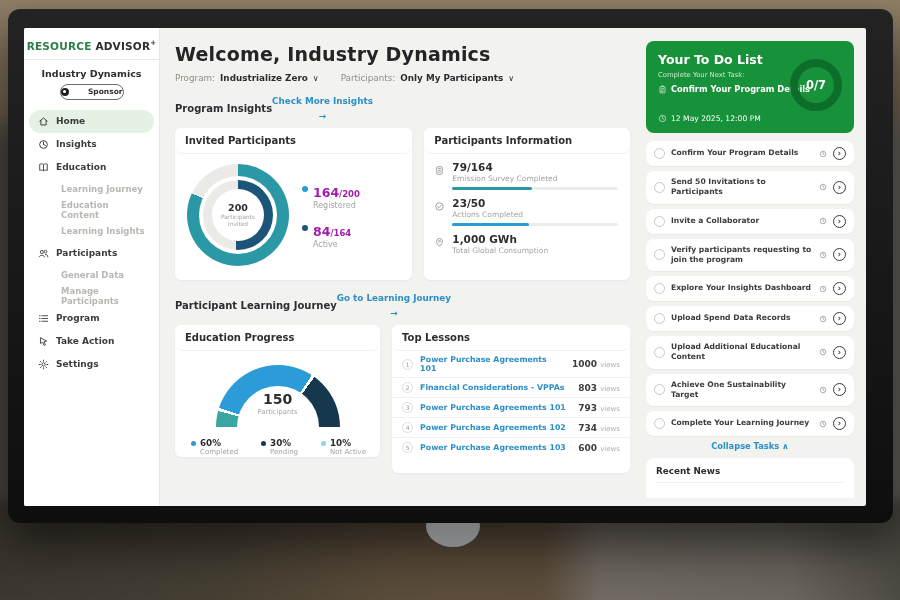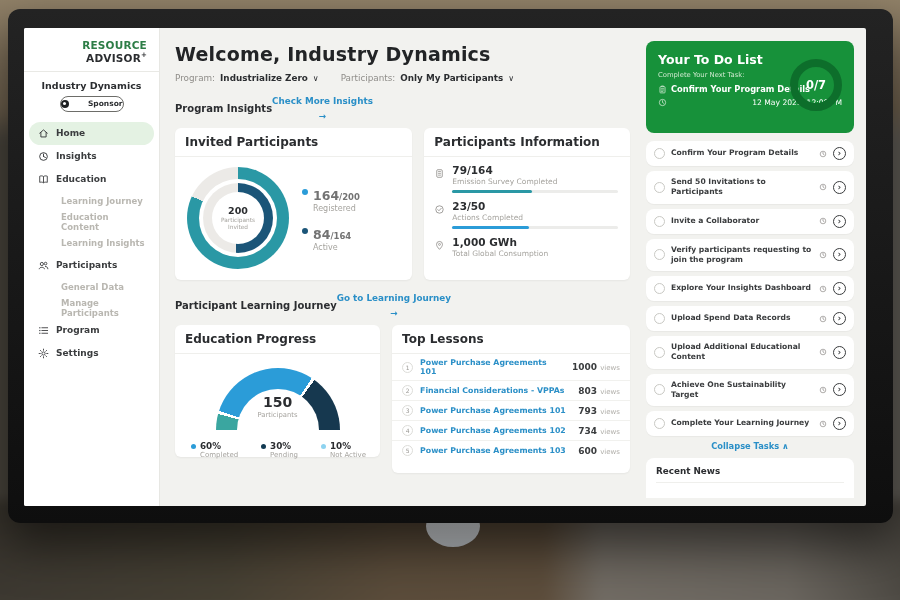--- a/index.html
+++ b/index.html
@@ -19,21 +19,21 @@
   .stand { position:absolute; left:426px; top:505px; width:54px; height:42px;
     background:linear-gradient(180deg,#f2f4f5,#aeb2b6); border-radius:50%; }
   .monitor { position:absolute; left:8px; top:9px; width:885px; height:514px;
     background:linear-gradient(180deg,#232323,#0e0e0e); border-radius:12px;
     box-shadow:0 22px 45px rgba(0,0,0,.5); }
   .screen { position:absolute; left:16px; top:19px; width:842px; height:478px;
     background:#f2f2ef; border-radius:2px; overflow:hidden; display:flex; }
 
   
   .sidebar { width:136px; background:#ffffff; border-right:1px solid #e7e7e3; flex:none; padding-top:9px; }
-  .logo { text-align:right; font-size:10.5px; font-weight:bold; letter-spacing:.2px; padding:2px 12px 7px; }
+  .logo { text-align:center; font-size:10.5px; font-weight:bold; letter-spacing:.2px; padding:2px 0 7px; }
   .logo .brand-a { color:#2d7d46; }
   .logo .brand-b { color:#2b2d30; }
   .logo sup { font-size:7px; color:#2b2d30; }
   .side-div { border-top:1px solid #e9e9e5; margin:0 0 8px; }
   .org-name { text-align:center; font-size:9.5px; font-weight:bold; color:#2b2d30; }
   .sponsor { margin:5px auto 10px; width:64px; height:16px; border:1px solid #6d6d69; border-radius:9px;
     display:flex; align-items:center; justify-content:space-between; gap:4px; background:#fff; cursor:pointer; }
   .sponsor-dot { width:8px; height:8px; border-radius:50%; background:#1d1f21; position:relative; flex:none; }
   .sponsor-dot::after { content:""; position:absolute; left:2.5px; top:2.5px; width:3px; height:3px;
     border-radius:50%; background:#fff; }
@@ -51,37 +51,37 @@
   .filters { display:flex; gap:22px; margin-top:8px; align-items:center; }
   .filter { display:flex; align-items:center; gap:5px; font-size:8.8px; cursor:pointer; }
   .filter .f-label { color:#8f8d89; }
   .filter .f-value { font-weight:bold; color:#2b2d30; }
   .filter .f-chev { font-size:8px; color:#2b2d30; }
   .section-row { display:flex; align-items:center; margin-top:13px; }
   .section-title { font-size:10px; font-weight:bold; color:#2b2d30; }
   .section-link { font-size:8.8px; font-weight:bold; color:#2a8fc7; cursor:pointer; display:flex; gap:5px; align-items:center;flex-direction:column; }
   .cards-row { display:flex; gap:12px; margin-top:7px; }
   .card { background:#fff; border-radius:6px; box-shadow:0 1px 2px rgba(0,0,0,.05); }
-  .card-header { padding:7px 10px; font-size:12px; font-weight:bold; color:#2b2d30; border-bottom:1px solid #efefec; }
+  .card-header { padding:7px 10px; font-size:10px; font-weight:bold; color:#2b2d30; border-bottom:1px solid #efefec;border-radius:8px; }
 
   
   .card-invited { width:240px; height:152px; }
   .invited-body { display:flex; align-items:center; padding:10px 8px 8px 12px; gap:13px; }
   .donut { width:102px; height:102px; position:relative; flex:none; }
   .donut > div { position:absolute; border-radius:50%; }
   .d-outer { inset:0; }
   .d-gap { inset:12px; background:#fff; }
   .d-inner { inset:16px; }
   .d-center { inset:25px; background:#fff; display:flex; flex-direction:column; align-items:center; justify-content:center; }
   .d-center .d-val { font-size:9.5px; font-weight:bold; color:#2b2d30; }
   .d-center .d-lab { font-size:5.8px; color:#a5a39e; text-align:center; line-height:1.25; margin-top:1px; }
   .legend-item { display:flex; gap:5px; margin-bottom:11px; align-items:flex-start; }
   .legend-item:last-child { margin-bottom:0; }
   .dot { width:6px; height:6px; border-radius:50%; margin-top:4px; flex:none; }
-  .legend-val { font-size:12.5px; font-weight:bold; color:#737373; line-height:1.1;margin-top:48px; }
+  .legend-val { font-size:12.5px; font-weight:bold; color:#a21caf; line-height:1.1;margin-top:48px; }
   .legend-val .small { font-size:8.5px; }
   .legend-lab { font-size:8px; color:#a5a39e; }
 
   
   .card-info { width:208px; height:152px; }
   .info-body { padding:7px 12px 0 10px; }
   .info-row { display:flex; gap:7px; margin-bottom:7px; }
   .info-row svg { width:11px; height:11px; margin-top:4px; color:#8f8d89; flex:none; }
   .info-text { flex:1; }
   .info-val { font-size:10.5px; font-weight:bold; color:#2b2d30; }
@@ -112,21 +112,21 @@
   .lesson-title { flex:1; font-size:7.8px; font-weight:bold; color:#2a8fc7; }
   .lesson-views { font-size:9px; font-weight:bold; color:#3a3c3e; }
   .lesson-views .suffix { font-size:7px; font-weight:normal; color:#b0aea9; }
 
   
   .rightcol { flex:1; padding:13px 12px 0 6px; }
   .todo-panel { position:relative; background:#17913a; border-radius:8px; padding:11px 12px; height:92px; color:#fff; }
   .todo-title { font-size:12.5px; font-weight:bold; }
   .todo-sub { font-size:6.8px; color:#cfe9cf; margin-top:4px; }
   .todo-task { display:flex; align-items:center; gap:4px; font-size:8.3px; font-weight:bold; margin-top:5px; }
-  .todo-time { display:flex; align-items:center; gap:4px; font-size:7.6px; margin-top:4px;justify-content:space-between; }
+  .todo-time { display:flex; align-items:center; gap:4px; font-size:7.6px; margin-top:20px; }
   .todo-panel svg { width:9px; height:9px; color:#dff0df; flex:none; }
   .todo-ring { position:absolute; right:12px; top:18px; width:52px; height:52px; border-radius:50%;
     border:8px solid #0d6e2b; display:flex; align-items:center; justify-content:center; }
   .todo-ring span { font-size:11.5px; font-weight:bold; color:#fff; }
 
   .task-list { margin-top:8px; }
   .task-card { background:#fff; border-radius:8px; margin-bottom:5px; padding:6px 8px; display:flex;
     align-items:center; gap:6px; cursor:pointer; box-shadow:0 1px 1px rgba(0,0,0,.04); }
   .task-check { width:11px; height:11px; border:1.2px solid #c9c9c4; border-radius:50%; flex:none; }
   .task-label { flex:1; font-size:7.6px; font-weight:600; color:#3a3c3e; line-height:1.35; }
@@ -210,20 +210,26 @@
             <svg viewBox="0 0 16 16">
                 <path d="M5.6 4 H14 M5.6 8 H14 M5.6 12 H14" stroke="currentColor" stroke-width="1.3" stroke-linecap="round"></path>
                 <rect x="1.8" y="3.2" width="1.7" height="1.7" fill="currentColor"></rect>
                 <rect x="1.8" y="7.2" width="1.7" height="1.7" fill="currentColor"></rect>
                 <rect x="1.8" y="11.2" width="1.7" height="1.7" fill="currentColor"></rect>
               </svg>
             <span>Program</span>
           </div>
           <div class="nav-item">
             <svg viewBox="0 0 16 16">
+                <path d="M3.6 2.4 L12.6 7.4 L8.9 8.2 L10.8 12.8 L8.8 13.6 L6.9 9 L3.6 10.8 Z" fill="none" stroke="currentColor" stroke-width="1.3" stroke-linejoin="round"></path>
+              </svg>
+            <span>Take Action</span>
+          </div>
+          <div class="nav-item">
+            <svg viewBox="0 0 16 16">
                 <circle cx="8" cy="8" r="2.3" fill="none" stroke="currentColor" stroke-width="1.3"></circle>
                 <path d="M8 1.6 V3.3 M8 12.7 V14.4 M1.6 8 H3.3 M12.7 8 H14.4 M3.5 3.5 L4.7 4.7 M11.3 11.3 L12.5 12.5 M12.5 3.5 L11.3 4.7 M4.7 11.3 L3.5 12.5" stroke="currentColor" stroke-width="1.3" stroke-linecap="round"></path>
               </svg>
             <span>Settings</span>
           </div>
         </div>
       </div>
 
       <div class="main">
         <div class="welcome">Welcome, Industry Dynamics</div>

